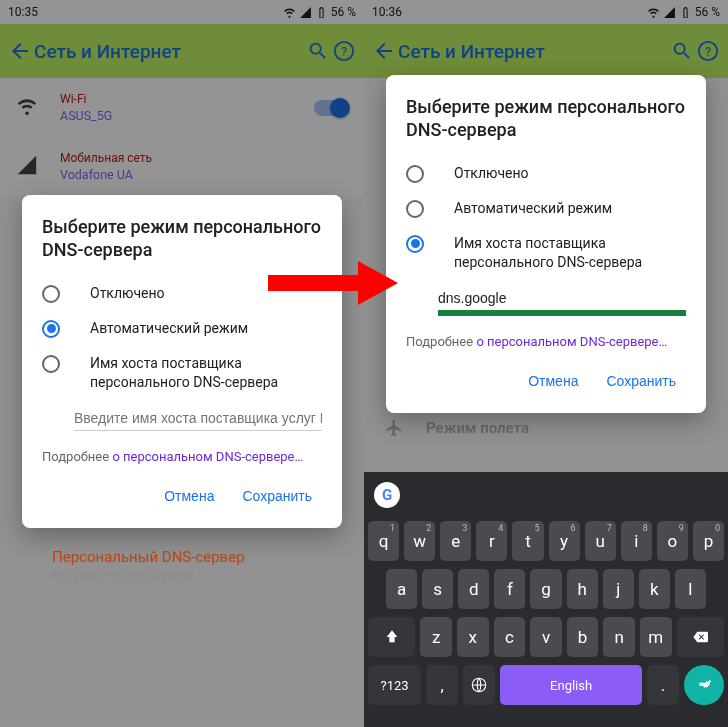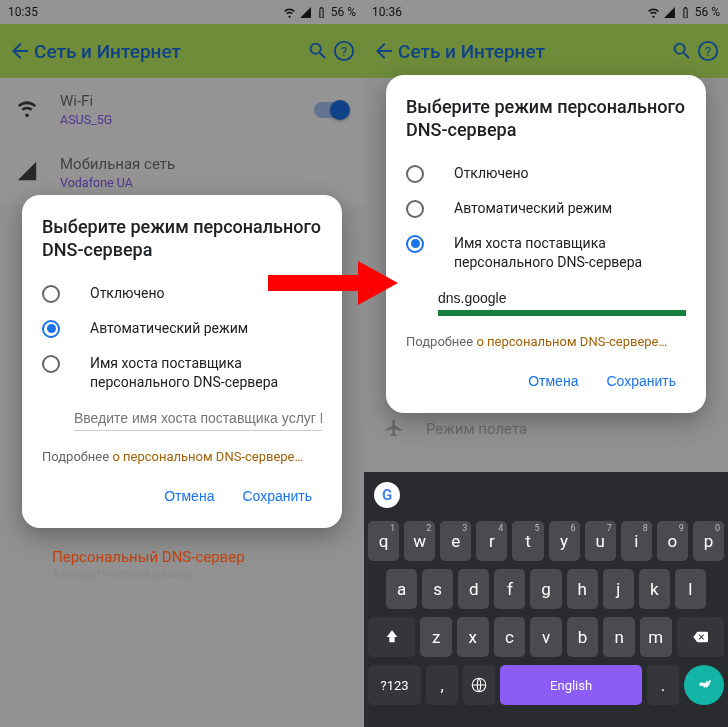--- a/index.html
+++ b/index.html
@@ -13,39 +13,39 @@
   .statusbar svg { width: 13px; height: 13px; }
 
   .appbar { height: 54px; background: #bef264; display: flex; align-items: center; padding: 0 8px; gap: 2px; }
   .appbar .title { flex: 1; font-size: 19px; color: #1a73e8; font-weight: 500; }
   .appbar .iconbtn { width: 24px; height: 24px; display:flex; align-items:center; justify-content:center; }
 
   .settings-list { background: #fff; }
   .li { display: flex; align-items: center; padding: 14px 16px; gap: 22px; }
   .li .licon { width: 22px; color:#555; }
   .li .txt { flex:1; }
-  .li .lbl { font-size: 15px; color: #737373; }
+  .li .lbl { font-size: 12px; color: #b91c1c; }
   .li .sub { font-size: 12.5px; color: #8b5cf6; margin-top:2px; }
   .toggle { width: 34px; height: 16px; border-radius: 10px; background:#a7c7fa; position:relative; }
   .toggle::after{ content:''; width:20px; height:20px; border-radius:50%; background:#1a73e8; position:absolute; right:-2px; top:-2px; box-shadow:0 1px 3px rgba(0,0,0,.3);}
 
   
   .scrim { position:absolute; inset:0; background: rgba(0,0,0,0.42); }
 
-  .dialog { position: absolute; left: 22px; right: 22px; background: #fff; border-radius: 18px; padding: 20px 20px 8px 20px; box-shadow: 0 8px 24px rgba(0,0,0,.3); }
+  .dialog { position: absolute; left: 22px; right: 22px; background: #fff; border-radius: 8px; padding: 20px 20px 8px 20px; box-shadow: 0 8px 24px rgba(0,0,0,.3); }
   .dialog h2 { font-size: 18px; font-weight: 500; color: #202124; line-height: 1.3; margin-bottom: 14px; }
   .radio-row { display:flex; align-items:flex-start; gap: 30px; padding: 8px 0; cursor:pointer; }
   .radio { width:18px; height:18px; border:2px solid #666; border-radius:50%; flex-shrink:0; margin-top:1px; display:flex; align-items:center; justify-content:center;}
   .radio.sel { border-color:#1a73e8; }
   .radio.sel::after{ content:''; width:9px; height:9px; border-radius:50%; background:#1a73e8; }
   .radio-row .rlabel { font-size: 14px; color:#202124; line-height:1.35; }
   .dns-input { margin: 6px 0 10px 32px; border:none; border-bottom:6px solid #15803d; width: calc(100% - 32px); font-size:14px; padding: 4px 0; outline:none; background:transparent; color:#202124;}
   .dns-input.empty { border-bottom:1px solid #ccc; color:#999; }
   .hint { font-size: 13px; color:#666; margin: 8px 0; }
-  .hint a { color:#a16207; text-decoration:none; }
+  .hint a { color:#6d28d9; text-decoration:none; }
   .dlg-actions { display:flex; justify-content:flex-end; gap: 8px; padding: 8px 0; }
   .dlg-actions button { background:none; border:none; color:#1a73e8; font-size:14px; font-weight:500; padding: 8px 10px; cursor:pointer; }
 
   
   .kb { position:absolute; left:0; right:0; bottom:0; height:255px; background:#2a2b2e; }
   .suggestbar { height:45px; background:#2a2b2e; display:flex; align-items:center; padding:0 10px; }
   .gbadge { width:26px; height:26px; border-radius:50%; background:#fff; display:flex; align-items:center; justify-content:center; font-weight:700; font-size:15px;}
   .gbadge span:nth-child(1){color:#4285F4}.gbadge span:nth-child(2){color:#EA4335}
   .kbgrid { padding: 4px 4px 6px; }
   .krow { display:flex; justify-content:center; gap:5px; margin-bottom:8px;}
@@ -185,21 +185,21 @@
     <div class="iconbtn">
       <svg viewBox="0 0 24 24" width="22" height="22" fill="#1a73e8">
           <circle cx="12" cy="12" r="10" fill="none" stroke="#1a73e8" stroke-width="2"></circle>
           <text x="12" y="17" text-anchor="middle" font-size="14" fill="#1a73e8">?</text>
         </svg>
     </div>
   </div>
 
   <div class="scrim"></div>
 
-  <div style="position:absolute; top:418px; left:20px; right:20px; display:flex; align-items:flex-end; gap:22px;">
+  <div style="position:absolute; top:418px; left:20px; right:20px; display:flex; align-items:center; gap:22px;font-weight:bold;">
     <svg viewBox="0 0 24 24" width="20" height="20" fill="#6a6a6a">
         <path d="M21 16v-2l-8-5V3.5a1.5 1.5 0 00-3 0V9l-8 5v2l8-2.5V19l-2 1.5V22l3.5-1 3.5 1v-1.5L13 19v-5.5l8 2.5z"></path>
       </svg>
     <div class="lbl" style="color:#6a6a6a;font-size:15px">Режим полета</div>
   </div>
 
   <div class="dialog" style="top:75px">
     <h2>Выберите режим персонального DNS-сервера</h2>
     <div class="radio-row">
       <div class="radio"></div>

